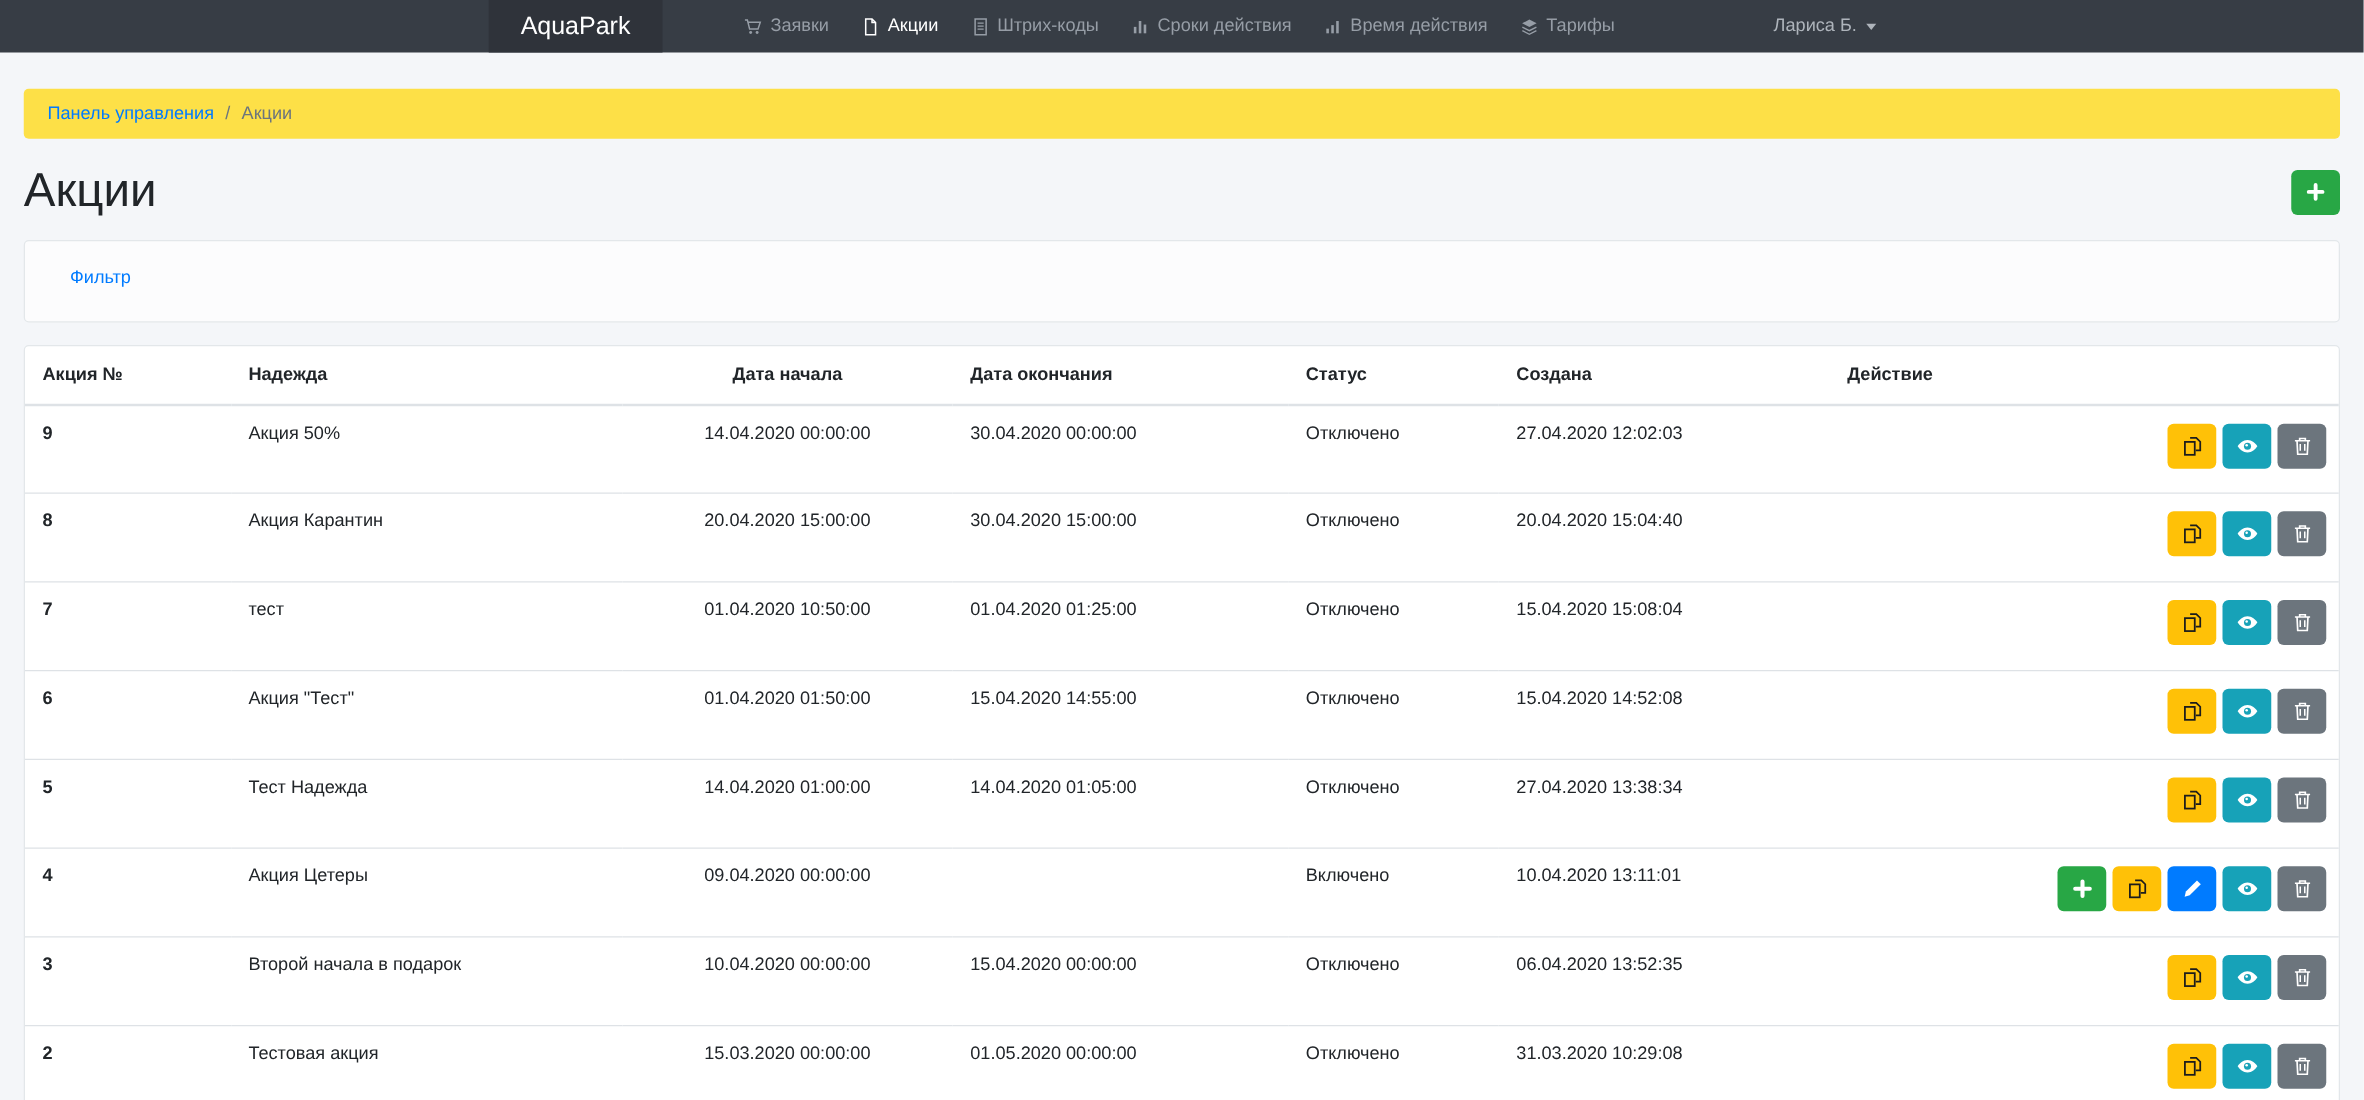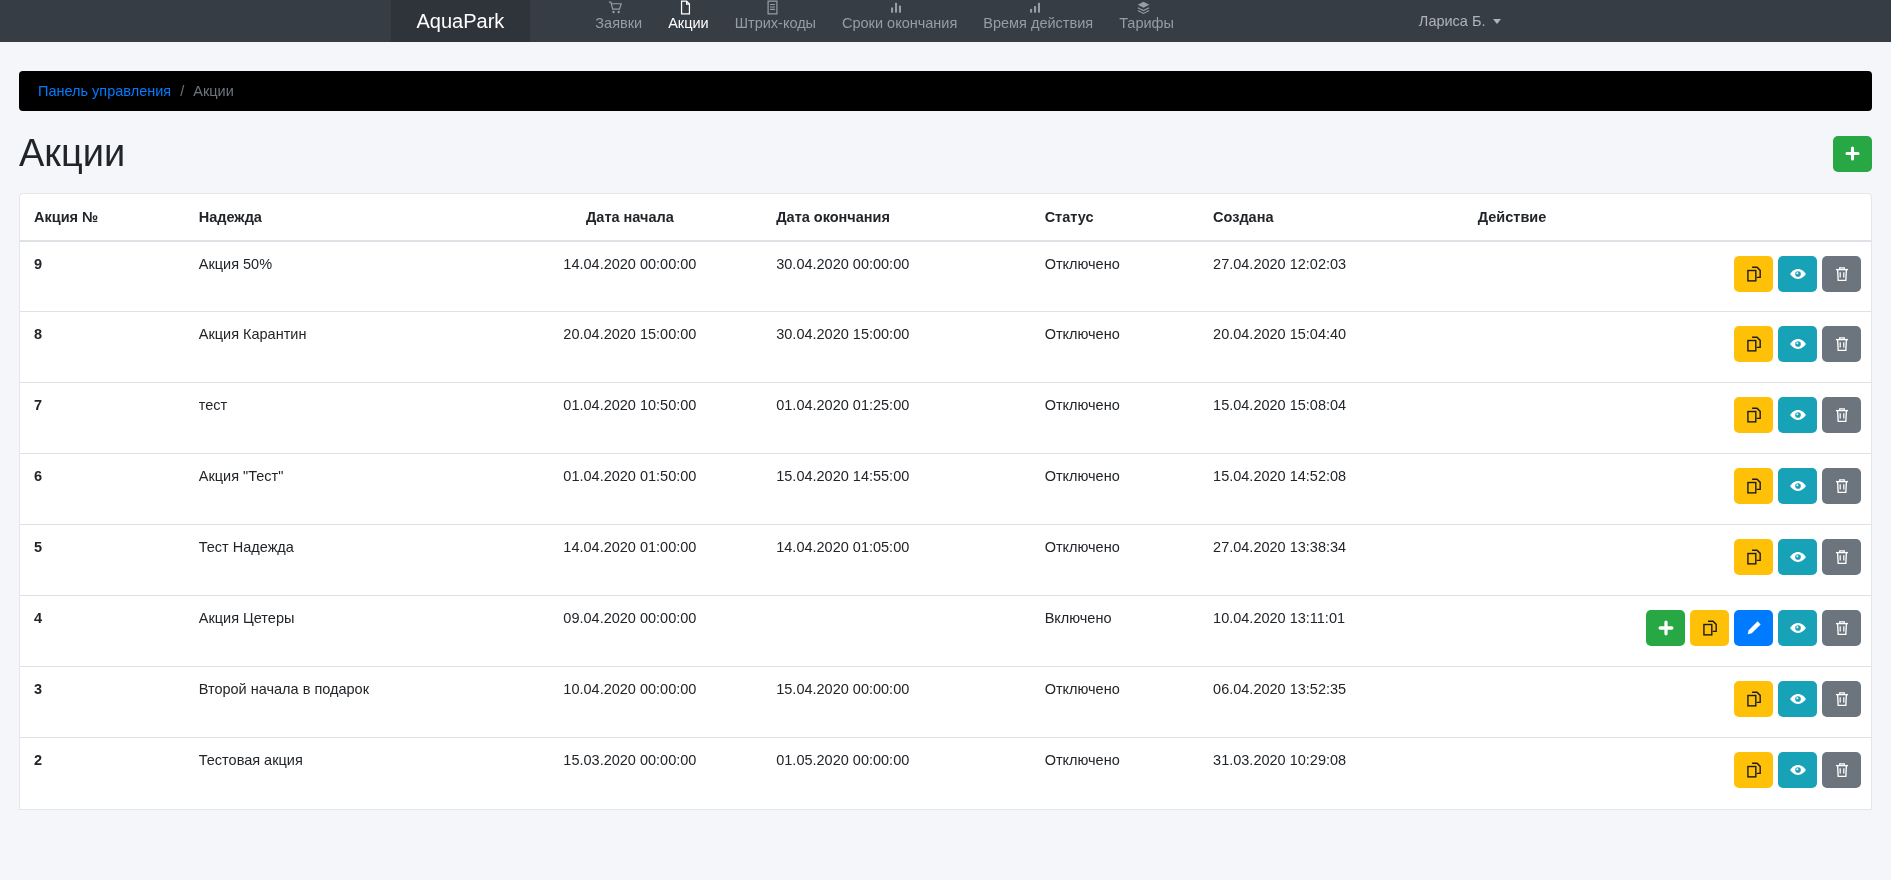--- a/index.html
+++ b/index.html
@@ -18,38 +18,38 @@
     display: flex; align-items: stretch; padding: 0 15px;
   }
   .brand {
     background: var(--brand-bg, #2f333a); color: #fff;
     display: flex; align-items: center; padding: 0 26px;
     font-size: 20px; text-decoration: none; cursor: pointer;
   }
   .nav-items { display: flex; align-items: stretch; margin-left: 52px; }
   .nav-item {
     display: flex; align-items: center; padding: 0 13px;
-    color: #969da6; text-decoration: none; cursor: pointer; white-space: nowrap; flex-direction: column;
+    color: #969da6; text-decoration: none; cursor: pointer; white-space: nowrap;
   }
   .nav-item.active { color: #ffffff; }
   .nav-icon { display: inline-flex; margin-right: 6px; }
   .nav-icon svg { width: 15px; height: 15px; display: block; }
   .nav-user {
     margin-left: auto; display: flex; align-items: center;
     color: #aeb4bb; cursor: pointer; white-space: nowrap;
   }
   .caret {
     display: inline-block; margin-left: 7px; width: 0; height: 0;
     border-left: 4.5px solid transparent; border-right: 4.5px solid transparent;
     border-top: 5px solid #aeb4bb;
   }
   
   .content { padding: 0 19px; }
   .breadcrumb {
-    margin-top: 29px; background: #000000; border-radius: 4px;
+    margin-top: 29px; background: #fde047; border-radius: 4px;
     padding: 12px 19px; display: flex; align-items: center; font-size: 14.5px;
   }
   .breadcrumb a { color: var(--link-blue, #007bff); text-decoration: none; cursor: pointer; }
   .breadcrumb .sep { margin: 0 9px; color: #6c757d; }
   .breadcrumb .current { color: #6c757d; }
 
   .page-header { display: flex; align-items: center; justify-content: space-between; margin-top: 22px; }
   .page-title { font-size: 38px; font-weight: 500; line-height: 1.1; margin: 0; }
   .btn-add {
     width: 39px; height: 36px; border: none; border-radius: 5px;
@@ -132,21 +132,21 @@
           <span>Штрих-коды</span>
         </a>
         <a class="nav-item">
           <span class="nav-icon">
             <svg viewBox="0 0 16 16">
               <rect x="2.2" y="8" width="2.2" height="5.5" fill="currentColor"></rect>
               <rect x="6.4" y="3" width="2.2" height="10.5" fill="currentColor"></rect>
               <rect x="10.6" y="6" width="2.2" height="7.5" fill="currentColor"></rect>
             </svg>
           </span>
-          <span>Сроки окончания</span>
+          <span>Сроки действия</span>
         </a>
         <a class="nav-item">
           <span class="nav-icon">
             <svg viewBox="0 0 16 16">
               <rect x="2.2" y="9.5" width="2.2" height="4" fill="currentColor"></rect>
               <rect x="6.4" y="6.5" width="2.2" height="7" fill="currentColor"></rect>
               <rect x="10.6" y="3" width="2.2" height="10.5" fill="currentColor"></rect>
             </svg>
           </span>
           <span>Время действия</span>
@@ -179,20 +179,23 @@
     <h1 class="page-title">Акции</h1>
     <button class="btn-add">
       <span style="display:inline-flex">
         <svg viewBox="0 0 16 16">
             <path d="M8 2.8v10.4M2.8 8h10.4" stroke="#fff" stroke-width="2.9" stroke-linecap="round" fill="none"></path>
           </svg>
       </span>
     </button>
   </div>
 
+  <div class="filter-card">
+    <a class="filter-link">Фильтр</a>
+  </div>
 
   <div class="table-card">
     <table>
       <thead>
         <tr>
             <th class="col-0">Акция №</th>
             <th class="col-1">Надежда</th>
             <th class="col-2">Дата начала</th>
             <th class="col-3">Дата окончания</th>
             <th class="col-4">Статус</th>

